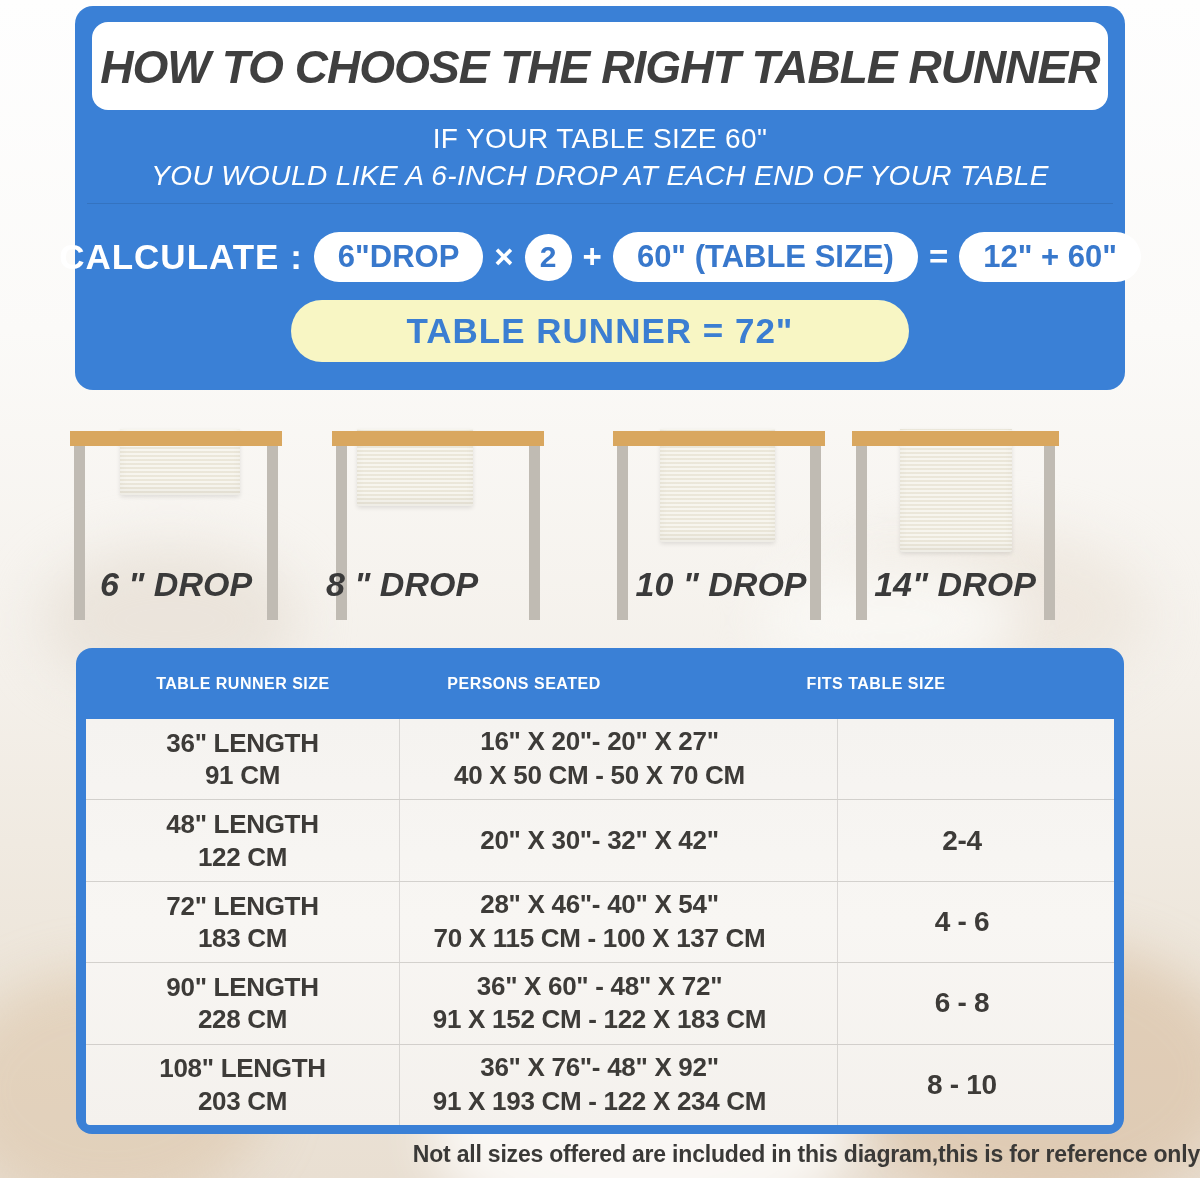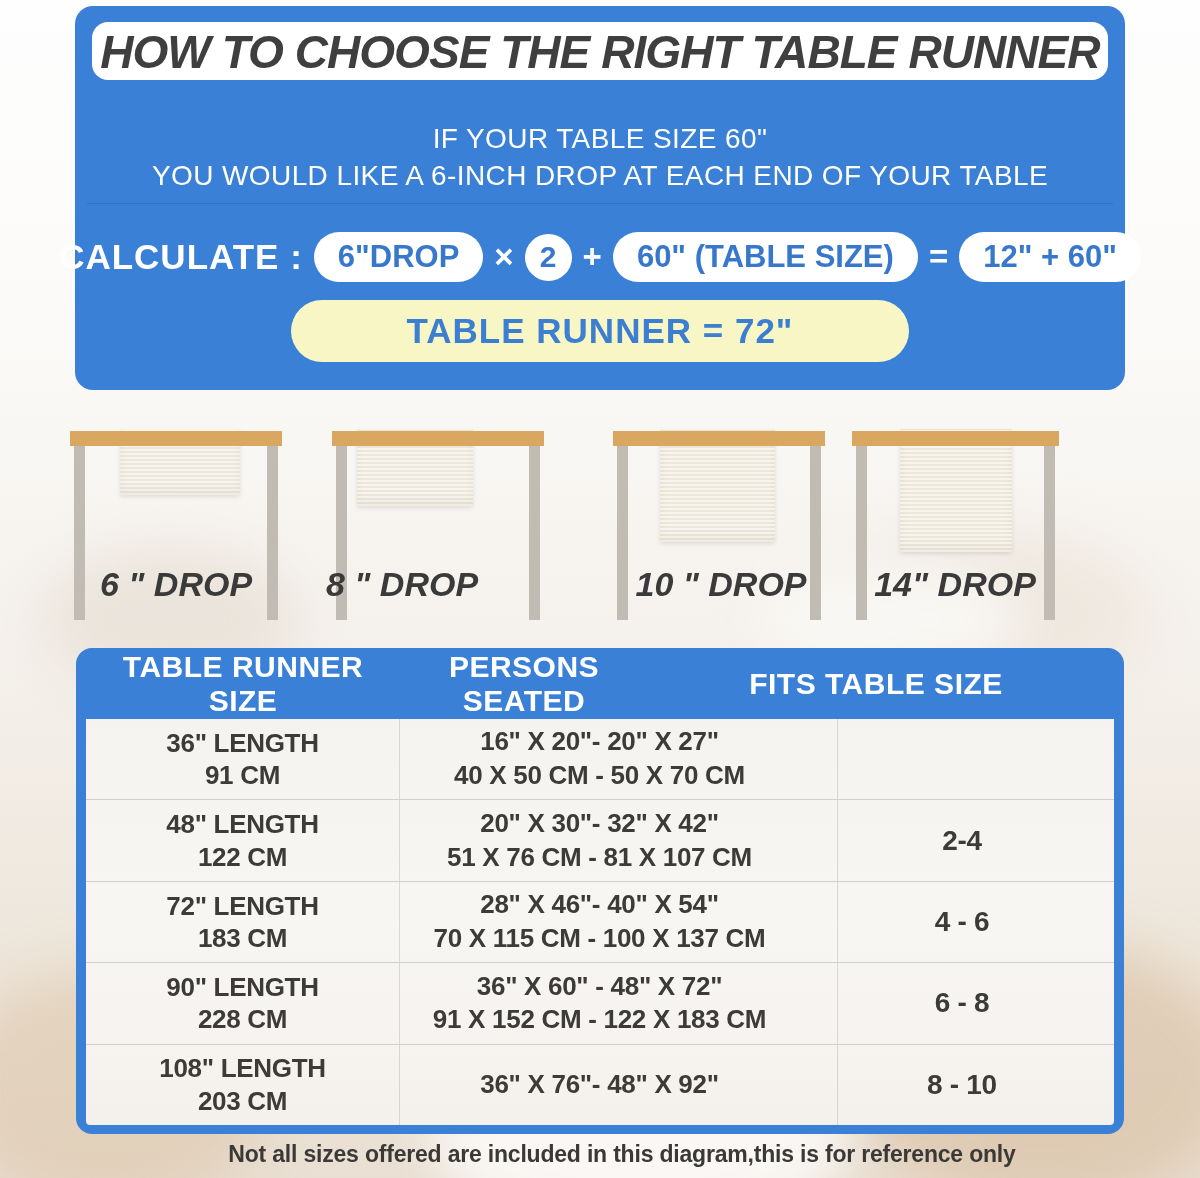--- a/index.html
+++ b/index.html
@@ -13,28 +13,28 @@
   .blob.b1 { left:-50px; top:970px; width:320px; height:240px; background:rgba(213,181,142,0.35); }
   .blob.b2 { right:-40px; top:940px; width:390px; height:270px; background:rgba(208,173,134,0.40); }
   .blob.b3 { left:430px; top:1030px; width:420px; height:210px; background:rgba(255,255,255,0.75); }
   .blob.b4 { left:40px; top:545px; width:260px; height:150px; background:rgba(233,226,216,0.85); }
   .blob.b5 { right:50px; top:530px; width:320px; height:170px; background:rgba(237,230,221,0.85); }
   .blob.b6 { left:760px; top:560px; width:260px; height:120px; background:rgba(250,248,245,0.9); }
 
   
   .panel-top { position:absolute; left:75px; top:6px; width:1050px; height:384px;
     background:#3a80d6; border-radius:18px; }
-  .title-box { position:absolute; left:17px; top:16px; width:1016px; height:58px;
+  .title-box { position:absolute; left:17px; top:16px; width:1016px; height:88px;
     background:#ffffff; border-radius:16px; display:flex; align-items:center; justify-content:center; }
   .title { font-size:47px; font-weight:bold; font-style:italic; color:#3f3f3f;
     letter-spacing:-1px; white-space:nowrap; transform:scaleX(0.98); }
   .intro-line { position:absolute; left:0; right:0; text-align:center; color:#ffffff;
     font-size:28px; letter-spacing:0.4px; }
   .intro-line.l1 { top:117px; }
-  .intro-line.l2 { top:154px; }
+  .intro-line.l2 { top:154px;font-style:italic; }
   .panel-divider { position:absolute; left:12px; right:12px; top:197px; height:1px;
     background:rgba(0,0,0,0.10); }
   .calc-row { position:absolute; left:0; right:0; top:224px; height:54px;
     display:flex; align-items:center; justify-content:center; gap:11px; }
   .calc-label { color:#ffffff; font-size:35px; font-weight:bold; letter-spacing:1px; white-space:nowrap; }
   .pill { background:#ffffff; color:#3878cc; border-radius:28px; height:50px; line-height:50px;
     padding:0 24px; font-size:31px; font-weight:bold; white-space:nowrap; }
   .op { color:#ffffff; font-size:33px; font-weight:bold; }
   .circle { width:47px; height:47px; border-radius:50%; background:#ffffff; color:#3878cc;
     font-size:30px; font-weight:bold; display:flex; align-items:center; justify-content:center; flex:0 0 auto; }
@@ -58,37 +58,37 @@
   .fig4 { left:852px; width:207px; } .fig4 .runner { left:48px; width:112px; height:123px; }
   .drop-label { position:absolute; top:565px; width:212px; text-align:center;
     font-style:italic; font-weight:bold; font-size:34px; color:#3a3a3a; white-space:nowrap; }
   .dl1 { left:70px; } .dl2 { left:296px; } .dl3 { left:615px; } .dl4 { left:849px; }
 
   
   .panel-bottom { position:absolute; left:76px; top:648px; width:1048px; height:486px;
     background:#3a80d6; border-radius:16px; padding:0 10px 9px 10px;
     display:flex; flex-direction:column; }
   .thead { height:71px; display:flex; align-items:center; color:#ffffff;
-    font-weight:bold; font-size:30px; letter-spacing:0.5px; }
+    font-weight:bold; font-size:16px; letter-spacing:0.5px; }
   .th { text-align:center; }
   .th.c1 { width:314px; }
   .th.c2 { width:438px; padding-right:38px; }
   .th.c3 { width:276px; padding-right:28px; }
   .tbody { flex:1; display:flex; flex-direction:column;
     background:linear-gradient(180deg,#f5f3f0 0%,#f8f6f3 50%,#f4f1ed 100%);
     border-radius:0 0 4px 4px; }
   .trow { flex:1; display:flex; }
   .trow + .trow { border-top:1px solid rgba(70,65,60,0.20); }
   .td { display:flex; flex-direction:column; justify-content:center; align-items:center;
     color:#3d3b38; font-weight:bold; letter-spacing:-0.3px; }
   .td.c1 { width:314px; border-right:1px solid rgba(70,65,60,0.16); font-size:26px; line-height:1.25; }
   .td.c2 { width:438px; border-right:1px solid rgba(70,65,60,0.16); font-size:26px; line-height:1.3; padding-right:38px; }
   .td.c3 { width:276px; font-size:28px; padding-right:28px; }
 
-  .footer-note { position:absolute; left:0; right:0; top:1141px; text-align:center;
+  .footer-note { position:absolute; left:0; right:0; top:1141px; text-align:right;
     font-size:23px; font-weight:bold; color:#3a3937; letter-spacing:-0.2px;padding-left:44px; }
 </style>
 </head>
 <body>
 
 <div class="page">
 
   <div class="blob b1"></div>
   <div class="blob b2"></div>
   <div class="blob b3"></div>
@@ -167,21 +167,20 @@
         </div>
       </div>
 
       <div class="trow">
         <div class="td c1">
           <span>48" LENGTH</span>
           <span>122 CM</span>
         </div>
         <div class="td c2">
           <span>20" X 30"- 32" X 42"</span>
-          <span>51 X 76 CM - 81 X 107 CM</span>
         </div>
         <div class="td c3">2-4</div>
       </div>
 
       <div class="trow">
         <div class="td c1">
           <span>72" LENGTH</span>
           <span>183 CM</span>
         </div>
         <div class="td c2">
@@ -203,20 +202,21 @@
         <div class="td c3">6 - 8</div>
       </div>
 
       <div class="trow">
         <div class="td c1">
           <span>108" LENGTH</span>
           <span>203 CM</span>
         </div>
         <div class="td c2">
           <span>36" X 76"- 48" X 92"</span>
+          <span>91 X 193 CM - 122 X 234 CM</span>
         </div>
         <div class="td c3">8 - 10</div>
       </div>
 
     </div>
   </div>
 
   <div class="footer-note">Not all sizes offered are included in this diagram,this is for reference only</div>
 
 </div>

